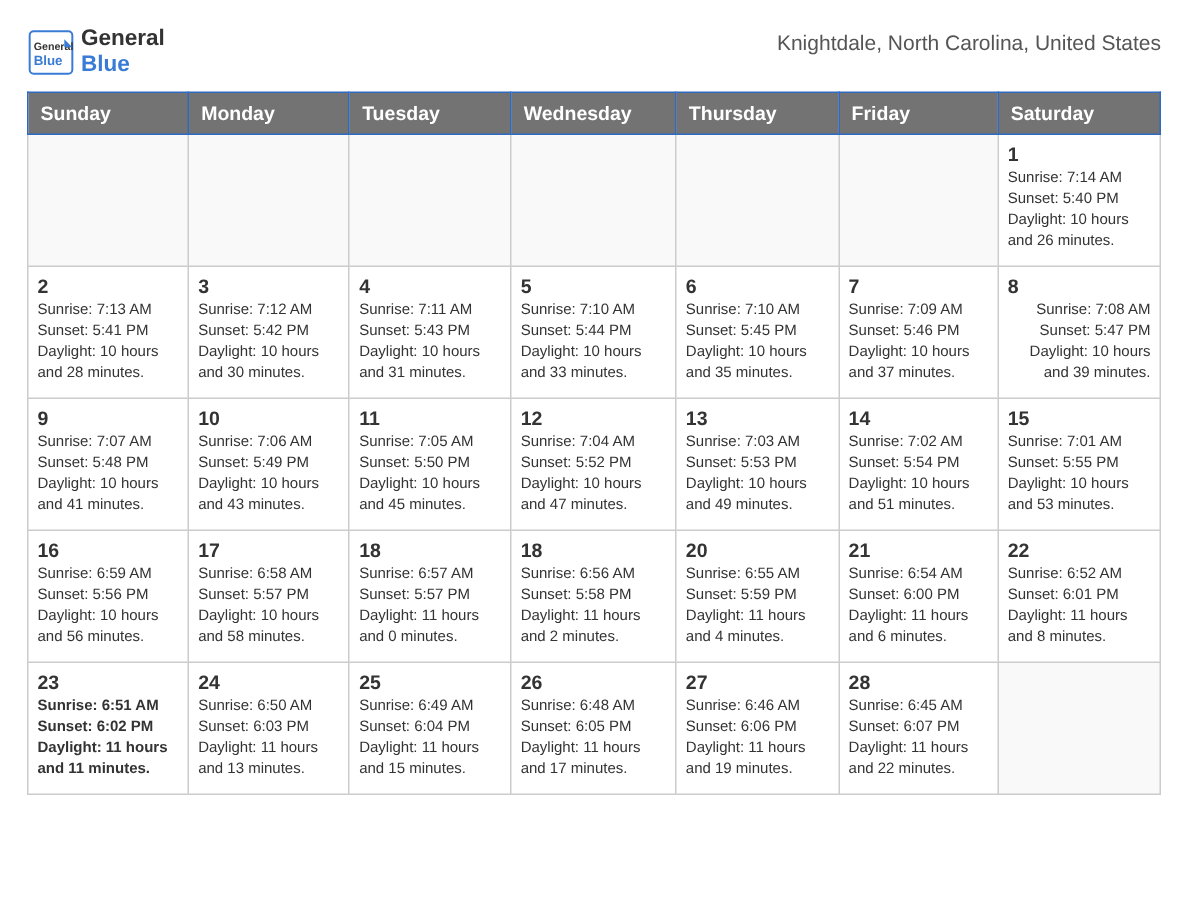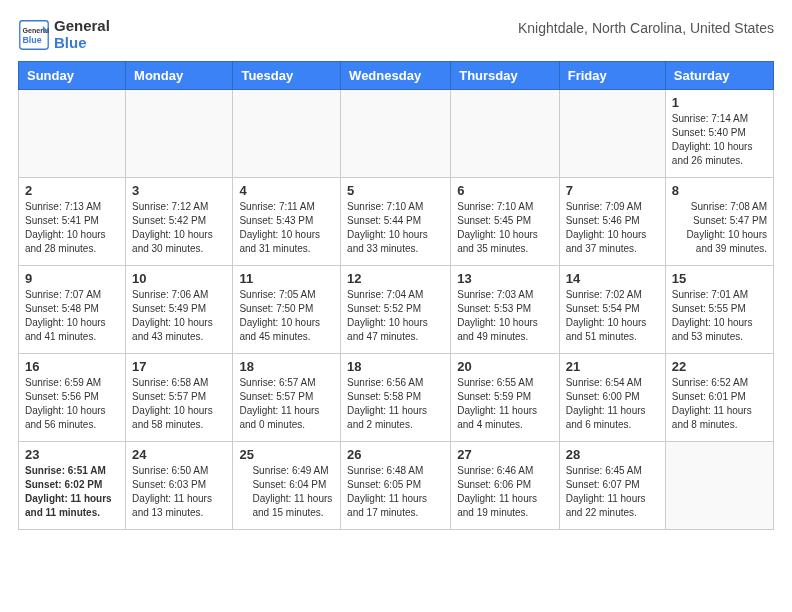--- a/index.html
+++ b/index.html
@@ -43,21 +43,21 @@
       font-size: 14px;
       color: #555;
       margin-top: 2px;
     }
     .calendar {
       width: 100%;
       border-collapse: collapse;
       border: 1px solid #ccc;
     }
     .calendar th {
-      background: #3b82f6;
+      background: #737373;
       color: #fff;
       text-align: left;
       padding: 6px 8px;
       font-size: 13px;
       font-weight: bold;
       border: 1px solid #2e6ac0;
     }
     .calendar td {
       vertical-align: top;
       border: 1px solid #ccc;
@@ -188,21 +188,21 @@
           </td>
           <td>
             <span class="day-num">10</span>
             <div class="day-info" style="white-space: pre-line;">Sunrise: 7:06 AM
 Sunset: 5:49 PM
 Daylight: 10 hours and 43 minutes.</div>
           </td>
           <td>
             <span class="day-num">11</span>
             <div class="day-info" style="white-space: pre-line;">Sunrise: 7:05 AM
-Sunset: 7:50 PM
+Sunset: 5:50 PM
 Daylight: 10 hours and 45 minutes.</div>
           </td>
           <td>
             <span class="day-num">12</span>
             <div class="day-info" style="white-space: pre-line;">Sunrise: 7:04 AM
 Sunset: 5:52 PM
 Daylight: 10 hours and 47 minutes.</div>
           </td>
           <td>
             <span class="day-num">13</span>
@@ -275,21 +275,21 @@
 Daylight: 11 hours and 11 minutes.</div>
           </td>
           <td>
             <span class="day-num">24</span>
             <div class="day-info" style="white-space: pre-line;">Sunrise: 6:50 AM
 Sunset: 6:03 PM
 Daylight: 11 hours and 13 minutes.</div>
           </td>
           <td>
             <span class="day-num">25</span>
-            <div class="day-info" style="white-space: pre-line; margin-left: 13px;">Sunrise: 6:49 AM
+            <div class="day-info" style="white-space: pre-line;">Sunrise: 6:49 AM
 Sunset: 6:04 PM
 Daylight: 11 hours and 15 minutes.</div>
           </td>
           <td>
             <span class="day-num">26</span>
             <div class="day-info" style="white-space: pre-line;">Sunrise: 6:48 AM
 Sunset: 6:05 PM
 Daylight: 11 hours and 17 minutes.</div>
           </td>
           <td>

